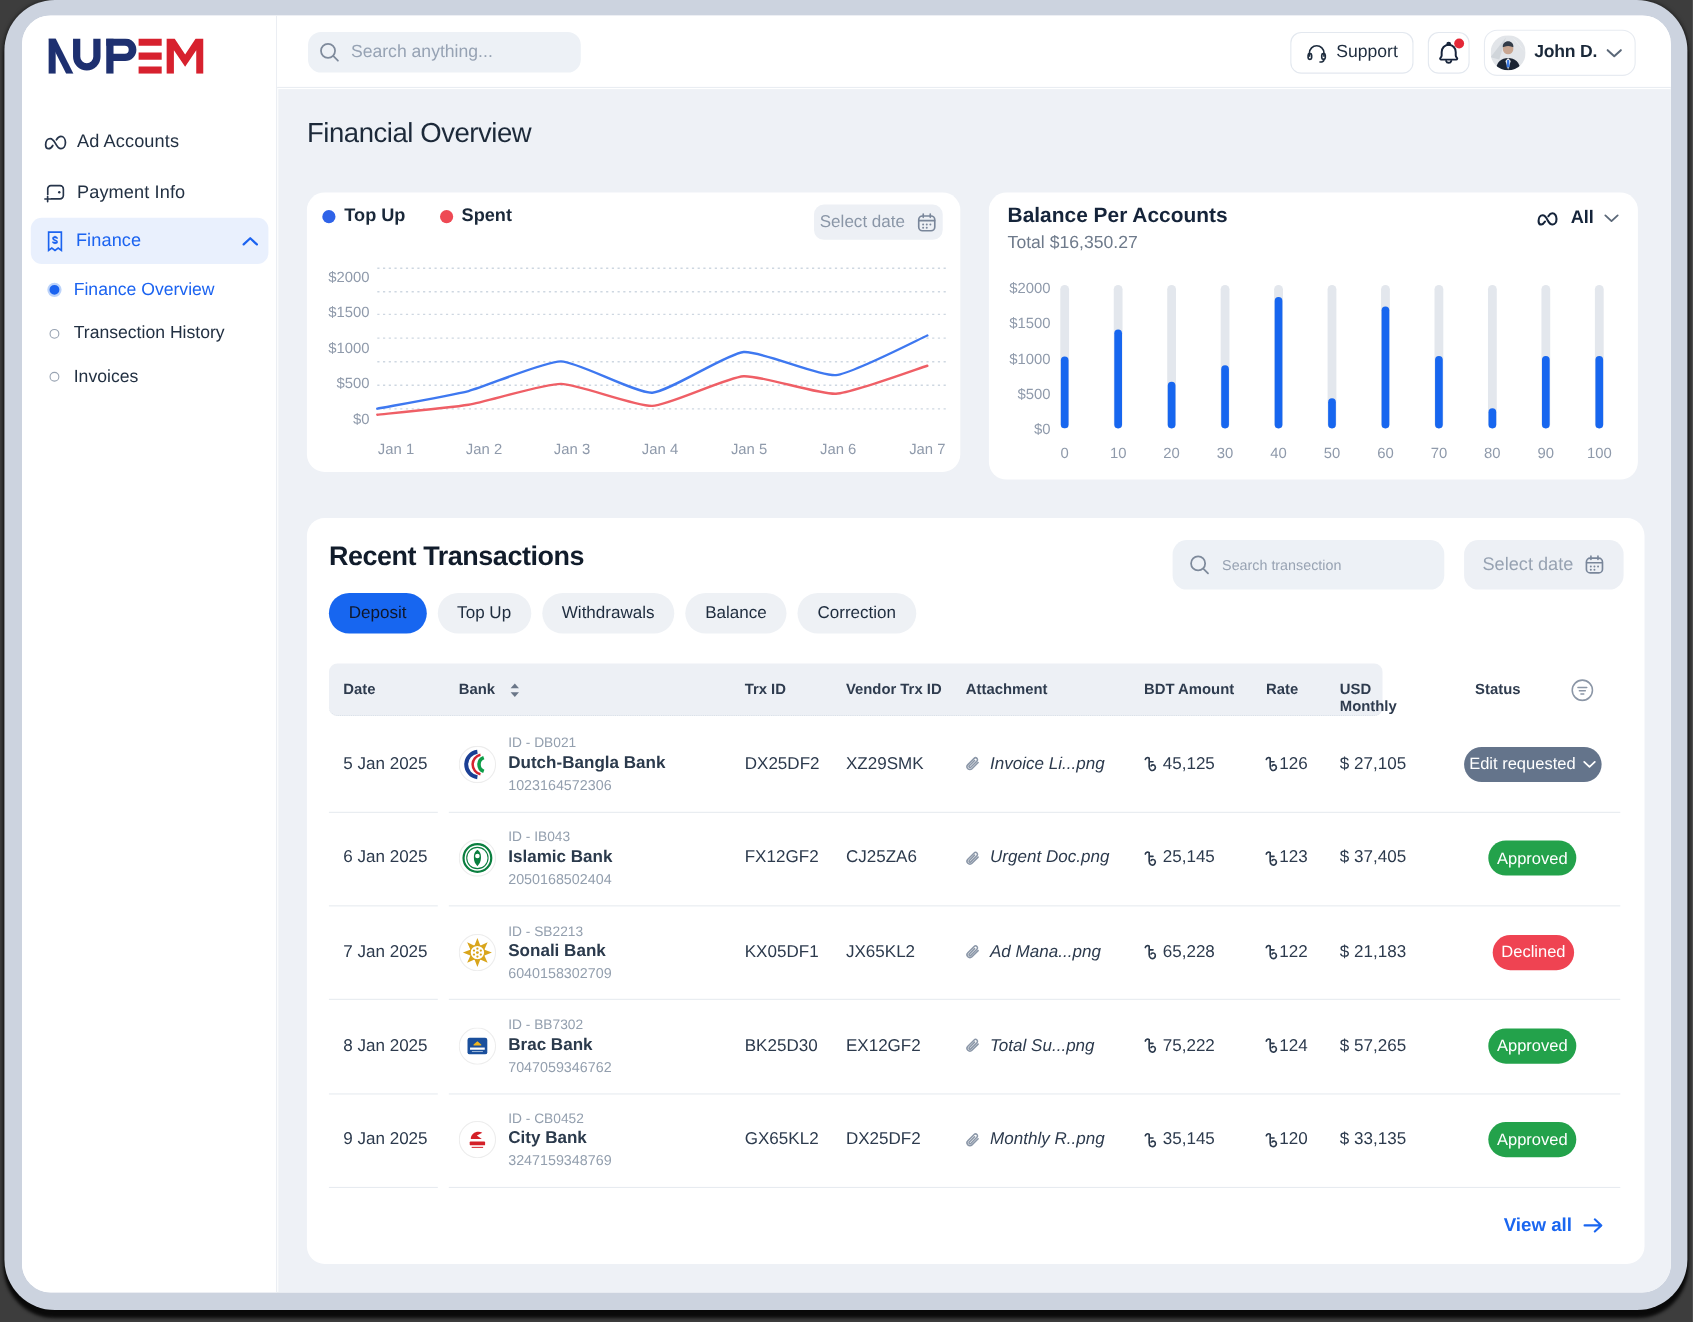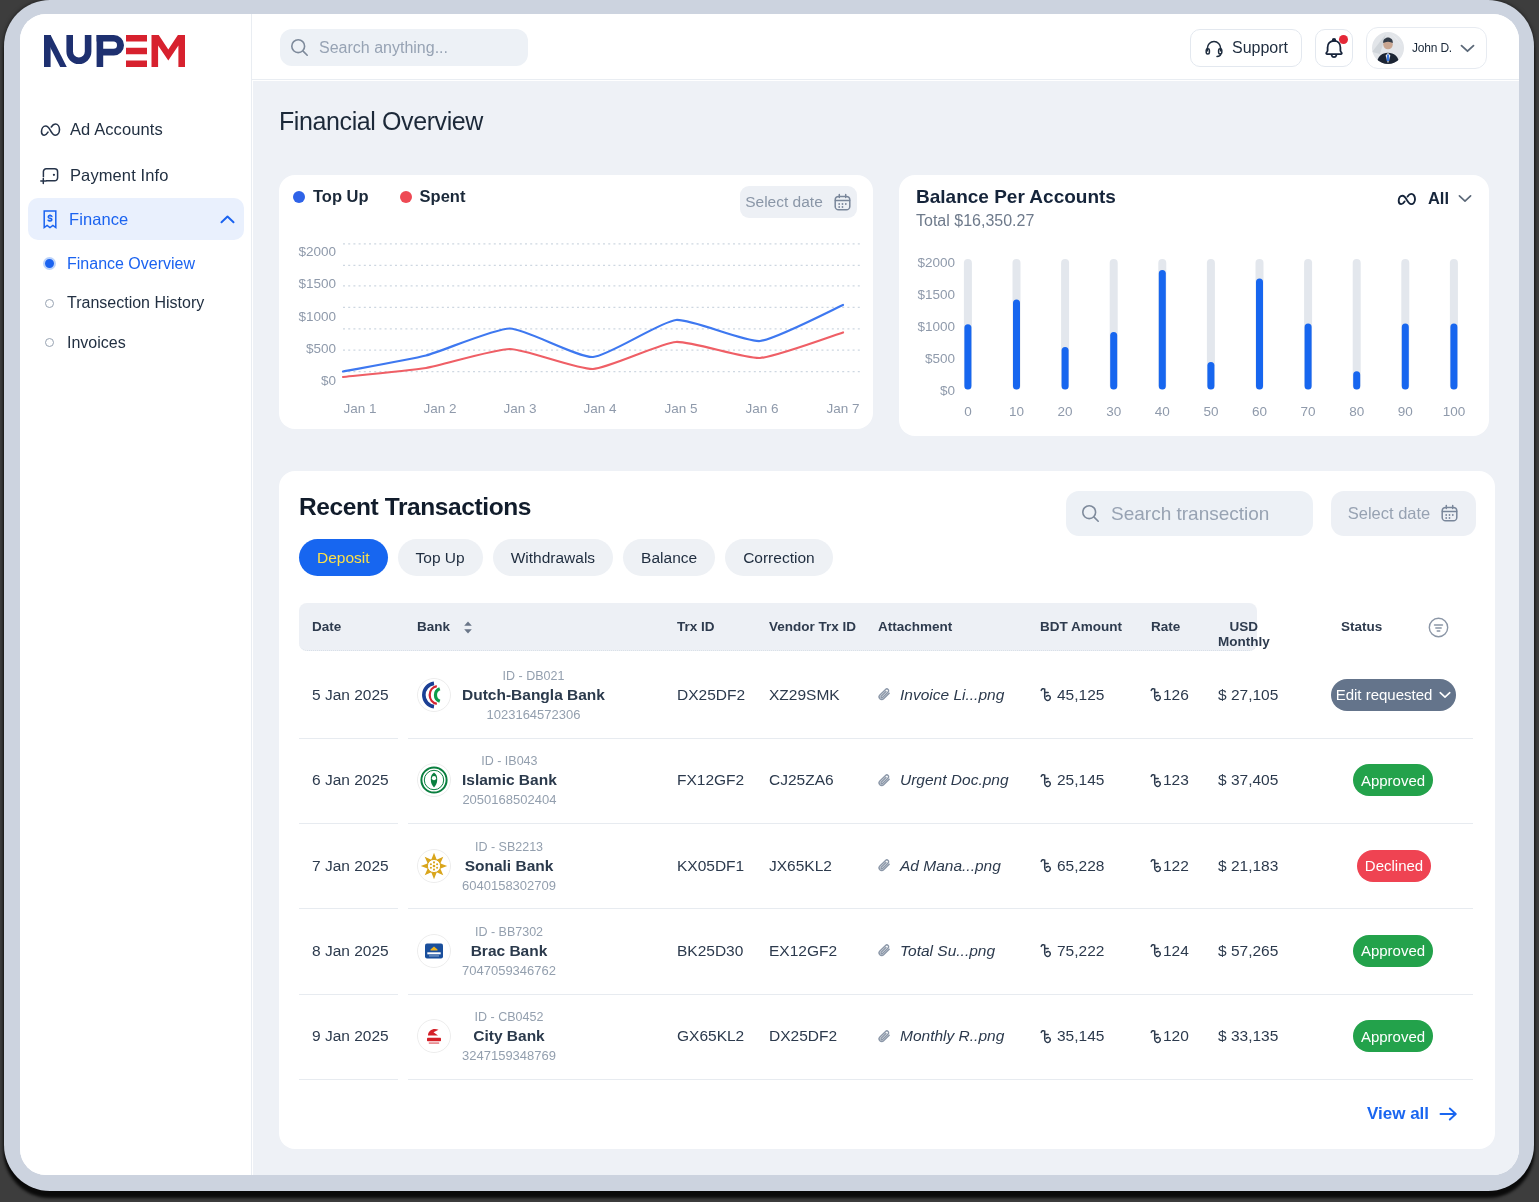--- a/index.html
+++ b/index.html
@@ -23,42 +23,42 @@
 .chev-up { margin-left:auto; margin-right:14px; }
 
 .search { position:absolute; left:28px; top:15px; width:248px; height:37px; background:#edf1f6; border-radius:12px; display:flex; align-items:center; padding-left:10px; color:#97a3b4; font-size:16px; }
 .search svg { margin-right:10px; }
 .tb-right { position:absolute; right:32px; top:13px; height:42px; display:flex; align-items:center; gap:13px; }
 .btn-support { height:38px; border:1px solid #e3e8ef; border-radius:10px; display:flex; align-items:center; padding:0 13px; gap:8px; font-size:16px; font-weight:500; color:#1e2c3e; background:#fff; }
 .btn-bell { width:38px; height:38px; border:1px solid #e3e8ef; border-radius:10px; display:flex; align-items:center; justify-content:center; position:relative; background:#fff; }
 .btn-bell .red { position:absolute; top:5px; right:4px; width:9px; height:9px; border-radius:50%; background:#e42837; }
 .profile { height:42px; border:1px solid #e7ebf1; border-radius:12px; display:flex; align-items:center; padding:0 11px 0 5px; gap:8px; background:#fff; }
 .avatar { width:32px; height:32px; border-radius:50%; overflow:hidden; }
-.profile .name { font-size:12px; font-weight:400; color:#1a2839; letter-spacing:-0.2px; }
+.profile .name { font-size:16px; font-weight:700; color:#1a2839; letter-spacing:-0.2px; }
 
 .h1 { position:absolute; left:26px; top:26px; font-size:25px; font-weight:500; color:#1c2939; letter-spacing:-0.4px; }
 .card { position:absolute; background:#fff; border-radius:16px; }
 #card-line { left:26px; top:94px; width:594px; height:254px; }
 #card-bal  { left:646px; top:94px; width:590px; height:261px; }
-#card-trx  { left:26px; top:390px; width:1216px; height:678px;text-align:center; }
+#card-trx  { left:26px; top:390px; width:1216px; height:678px; }
 
 .legend { position:absolute; left:14px; top:12px; display:flex; align-items:center; font-size:16.5px; font-weight:700; color:#1a2839; }
 .ldot { width:12px; height:12px; border-radius:50%; margin-right:8px; }
 .sel-date { position:absolute; background:#edf0f5; border-radius:9px; color:#8a96a7; display:flex; align-items:center; justify-content:center; gap:10px; }
 #card-line .sel-date { right:16px; top:11px; width:117px; height:32px; font-size:15.5px; }
 
 .bal-title { position:absolute; left:17px; top:11px; font-size:19px; font-weight:700; color:#15243a; }
 .bal-sub { position:absolute; left:17px; top:37px; font-size:16px; color:#6e7a8b; }
 .bal-ctl { position:absolute; right:17px; top:14px; display:flex; align-items:center; gap:9px; font-size:16.5px; font-weight:700; color:#15243a; }
 
 .trx-title { position:absolute; left:20px; top:22px; font-size:24.5px; font-weight:700; color:#111c2b; letter-spacing:-0.4px; }
 .pills { position:absolute; left:20px; top:68px; display:flex; gap:10px; }
 .pill { height:37px; border-radius:19px; background:#eef1f5; display:flex; align-items:center; padding:0 18px; font-size:15.5px; color:#1e2c3e; }
-.pill.active { background:#1766f0; color:#fde047; }
-.trx-search { position:absolute; left:787px; top:20px; width:247px; height:45px; border-radius:13px; background:#edf1f6; display:flex; align-items:center; padding-left:15px; gap:11px; color:#98a3b3; font-size:19px; }
+.pill.active { background:#1766f0; color:#0f172a; }
+.trx-search { position:absolute; left:787px; top:20px; width:247px; height:45px; border-radius:13px; background:#edf1f6; display:flex; align-items:center; padding-left:15px; gap:11px; color:#98a3b3; font-size:13px; }
 #card-trx .sel-date { left:1052px; top:20px; width:145px; height:45px; font-size:16.5px; color:#97a2b2; border-radius:13px; }
 .thead { position:absolute; left:20px; top:132px; width:958px; height:48px; background:#edf0f5; border-radius:8px; border-bottom:1px dotted #d9e0e8; font-size:13.5px; font-weight:700; color:#2e3b4e; }
 .thead span { position:absolute; top:16px; }
 .trow { position:absolute; left:20px; width:1174px; height:85px; font-size:15.5px; color:#2c3a4d; }
 .trow .cell { position:absolute; top:50%; transform:translateY(-50%); }
 .rowline { position:absolute; left:20px; width:1174px; height:1px; }
 .rowline i { position:absolute; top:0; height:1px; background:#e7ebf0; display:block; }
 .rowline i.a { left:0; width:99px; }
 .rowline i.b { left:109px; right:0; }
 .bank-id { font-size:12.5px; color:#939fae; margin-bottom:3px; }

